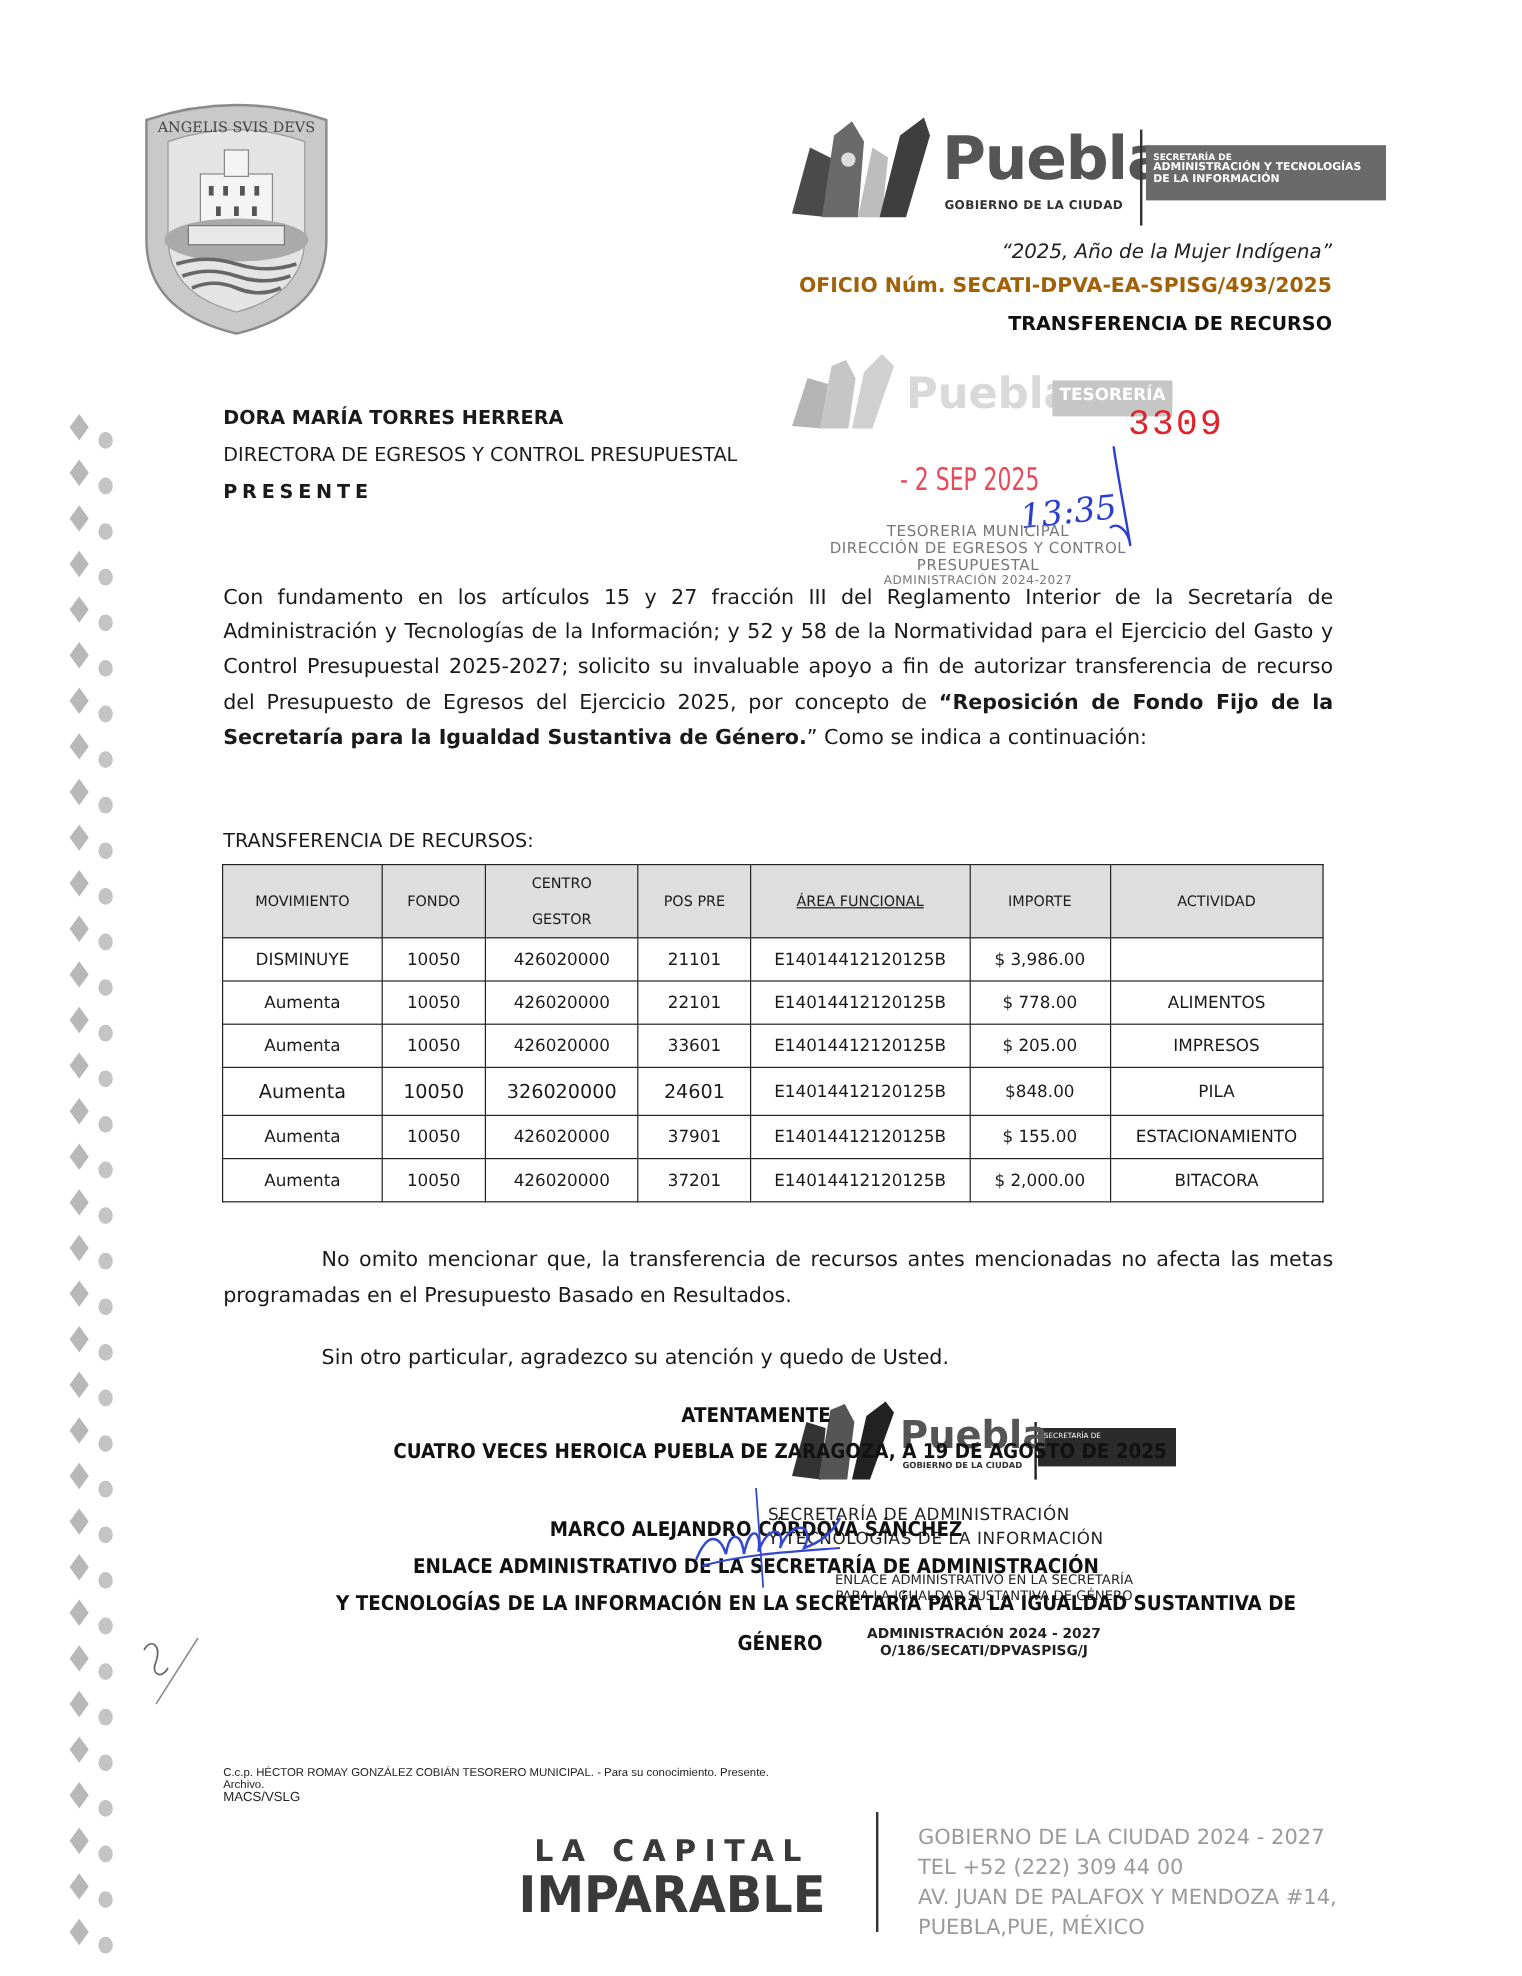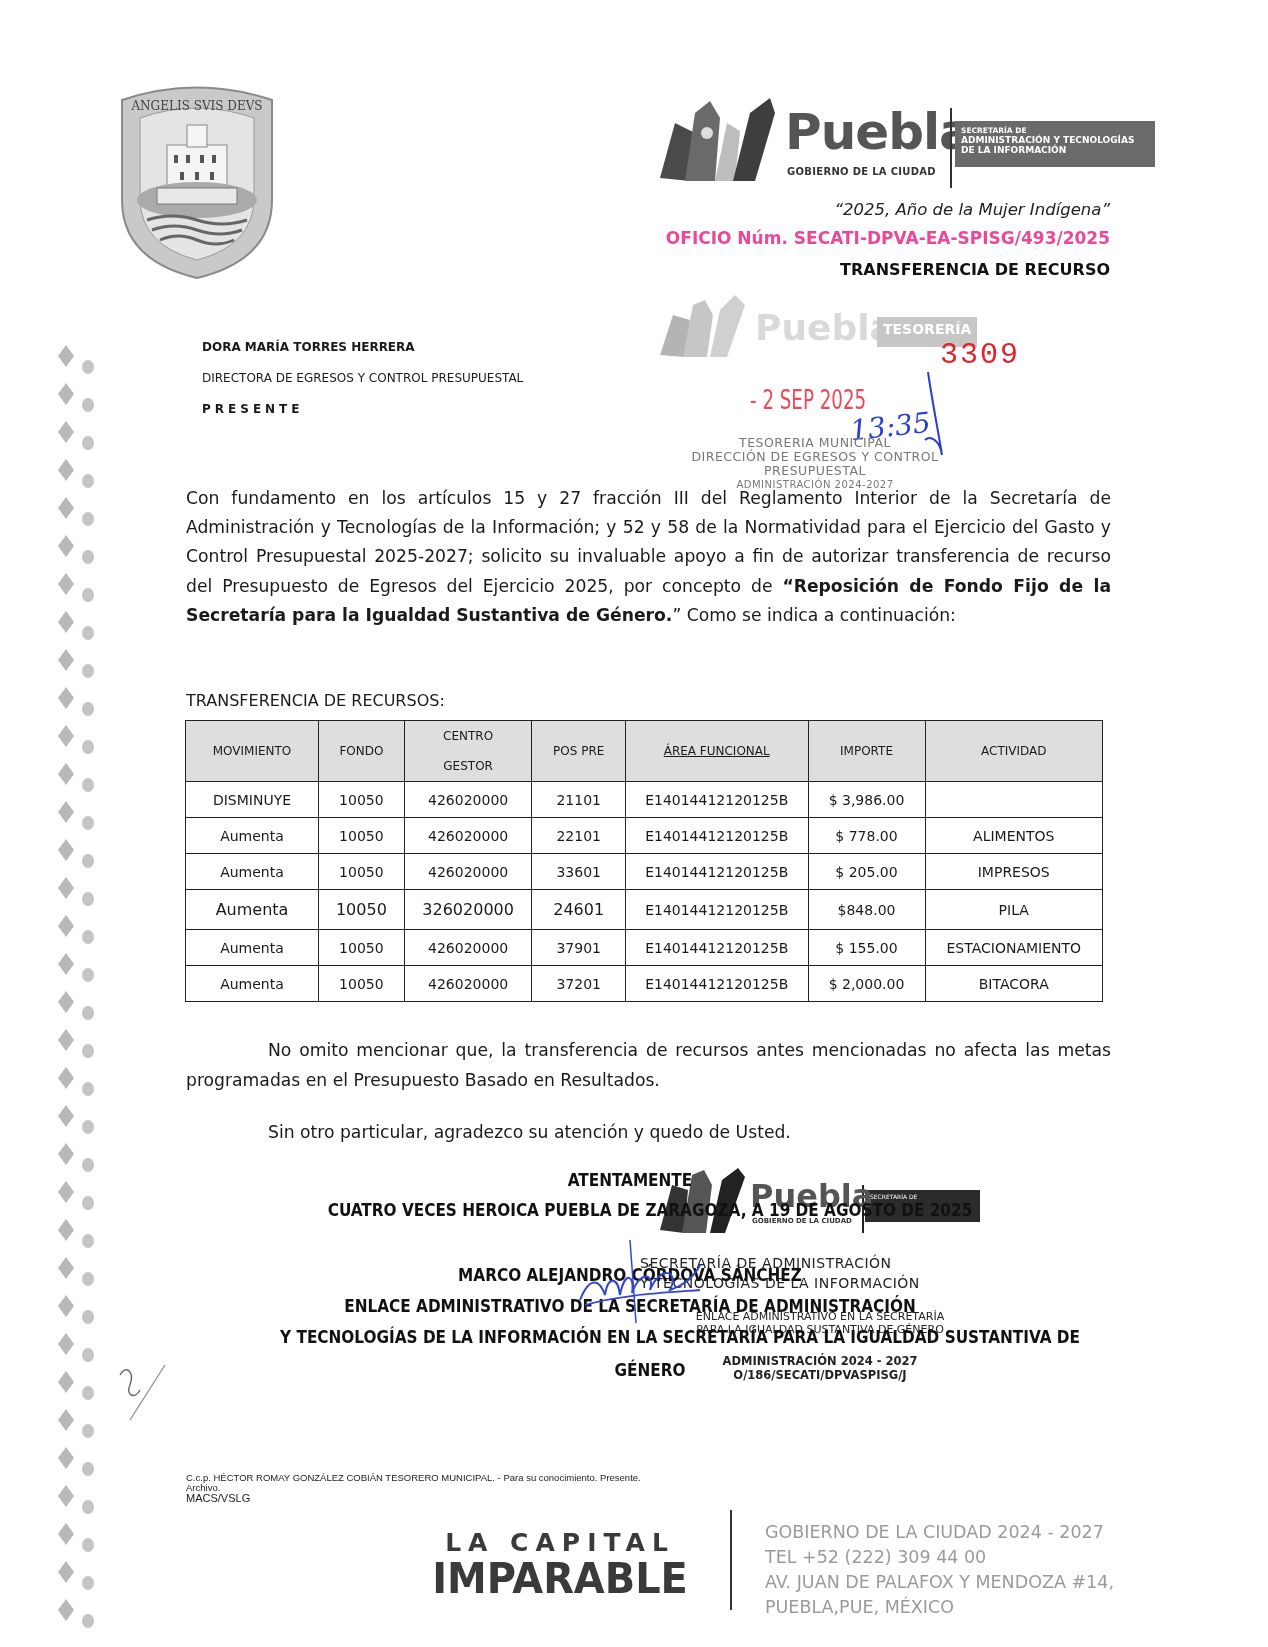--- a/index.html
+++ b/index.html
@@ -16,25 +16,25 @@
     
     .header-logo { left: 655px; top: 93px; width: 510px; height: 95px; }
     .puebla-word { position: absolute; left: 130px; top: 10px; font-family: "DejaVu Sans", sans-serif; font-weight: bold; font-size: 50px; color: #555; letter-spacing: -1px; }
     .gob-word { position: absolute; left: 132px; top: 73px; font-family: "DejaVu Sans", sans-serif; font-weight: bold; font-size: 10px; color: #333; letter-spacing: 0.3px; }
     .vbar { position: absolute; left: 295px; top: 15px; width: 2px; height: 80px; background: #333; }
     .sec-box { position: absolute; left: 300px; top: 28px; width: 200px; height: 46px; background: #6a6a6a; color: #fff; padding: 5px 6px; box-sizing: border-box; font-family: "DejaVu Sans", sans-serif; }
     .sec-box .l1 { font-size: 7.5px; font-weight: bold; }
     .sec-box .l2 { font-size: 9px; font-weight: bold; line-height: 10px; }
 
     .motto { right: 158px; top: 200px; font-style: italic; font-size: 16.5px; color: #222; font-family: "DejaVu Sans", sans-serif; }
-    .oficio { right: 158px; top: 228px; font-weight: bold; font-size: 17px; font-family: "DejaVu Sans", sans-serif; color: #ec4899; }
+    .oficio { right: 158px; top: 228px; font-weight: bold; font-size: 17px; font-family: "DejaVu Sans", sans-serif; color: #a16207; }
     .transf-title { right: 158px; top: 260px; font-weight: bold; font-size: 16px; font-family: "DejaVu Sans", sans-serif; color: #111; }
 
     
-    .addr { left: 186px; top: 332px; font-family: "DejaVu Sans", sans-serif; font-size: 12px; line-height: 31px; color: #1a1a1a; margin-left: 16px; }
+    .addr { left: 186px; top: 332px; font-family: "DejaVu Sans", sans-serif; font-size: 16px; line-height: 31px; color: #1a1a1a; }
     .addr .name { font-weight: bold; }
     .addr .presente { font-weight: bold; letter-spacing: 4px; }
 
     
     .stamp-logo { left: 655px; top: 295px; width: 330px; height: 70px; opacity: 0.55; }
     .stamp-folio { left: 940px; top: 338px; font-family: "Liberation Mono", monospace; font-size: 30px; color: #e0222b; letter-spacing: 2px; }
     .stamp-date { left: 750px; top: 385px; font-family: "DejaVu Sans Condensed", "DejaVu Sans", sans-serif; font-size: 26px; color: #e84a5a; transform: scaleX(0.78); transform-origin: left; }
     .stamp-time { left: 850px; top: 410px; font-family: "DejaVu Serif", serif; font-size: 28px; color: #2a3fcf; font-style: italic; transform: rotate(-6deg); }
     .stamp-text { left: 670px; top: 436px; width: 290px; text-align: center; font-family: "DejaVu Sans", sans-serif; font-size: 12.5px; line-height: 14px; color: #777; letter-spacing: 0.5px; }
     .stamp-text .small { font-size: 10px; text-align: center; }

